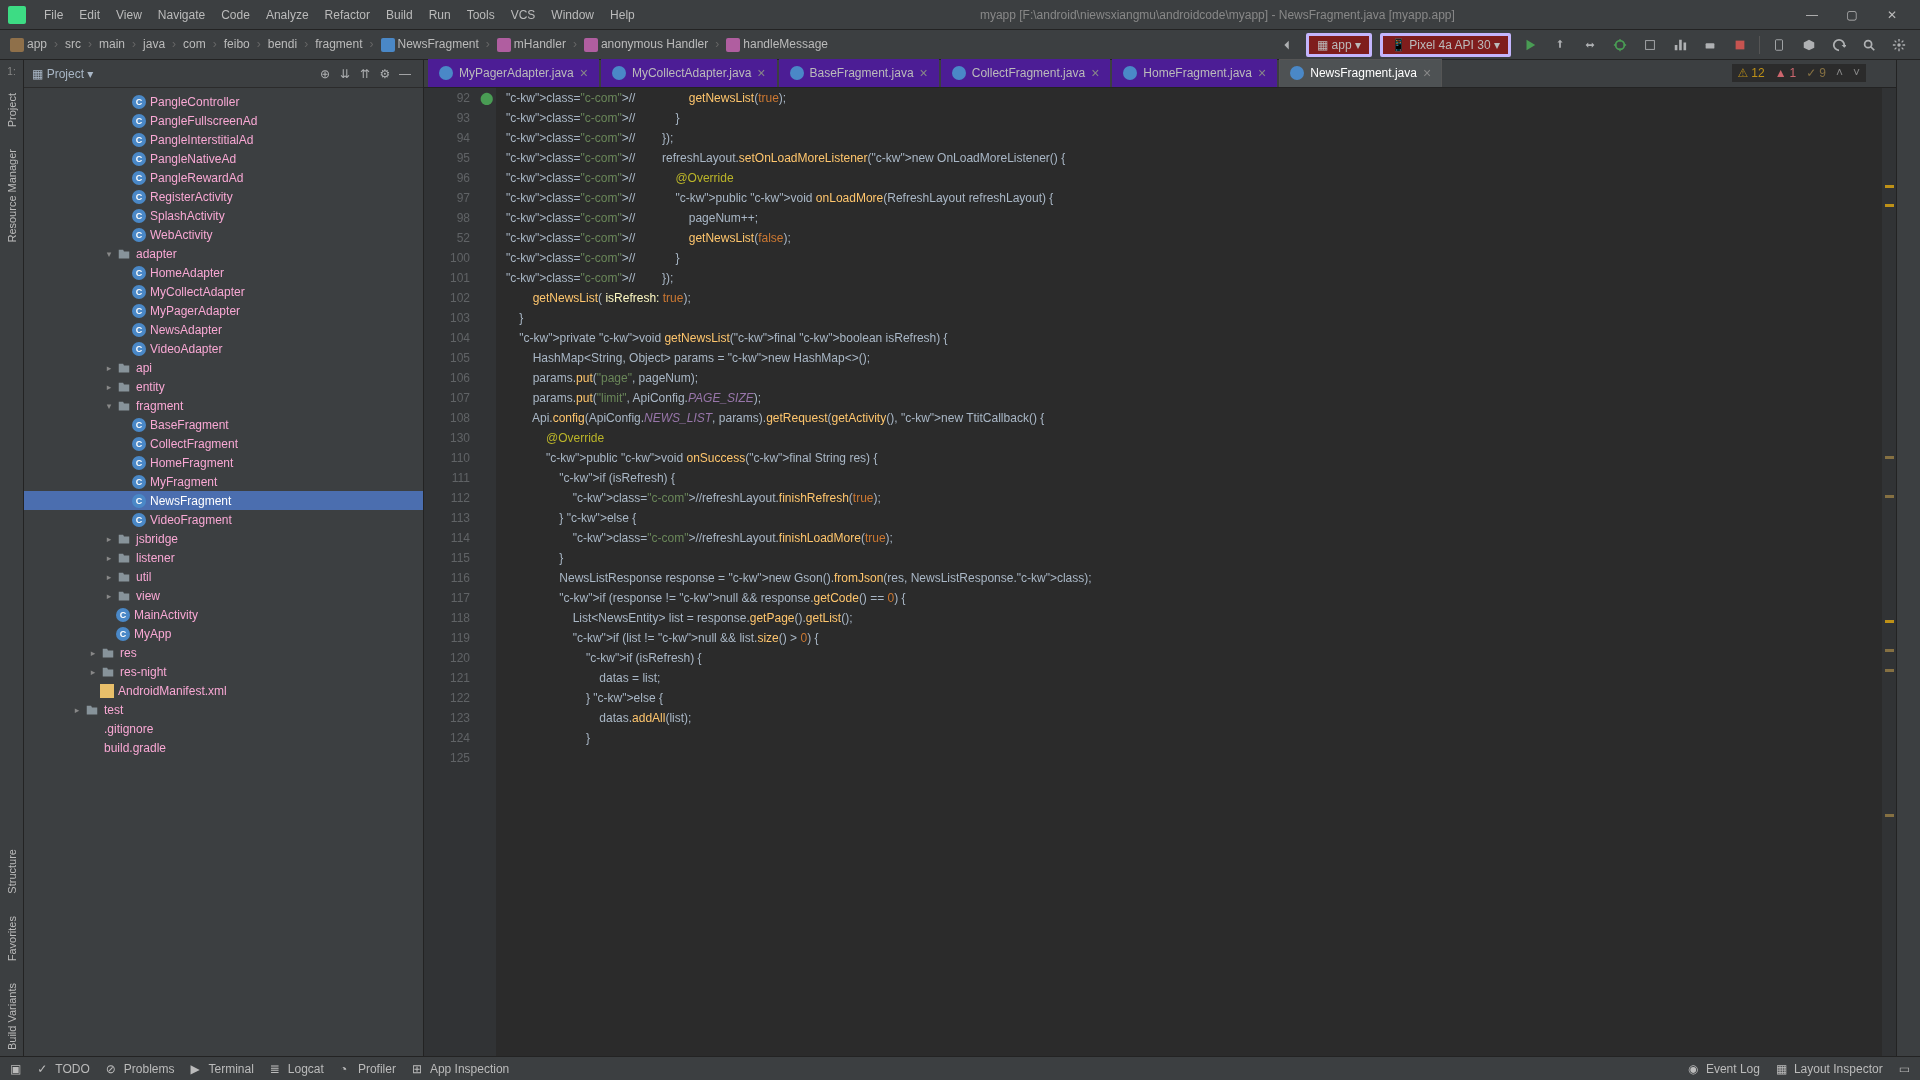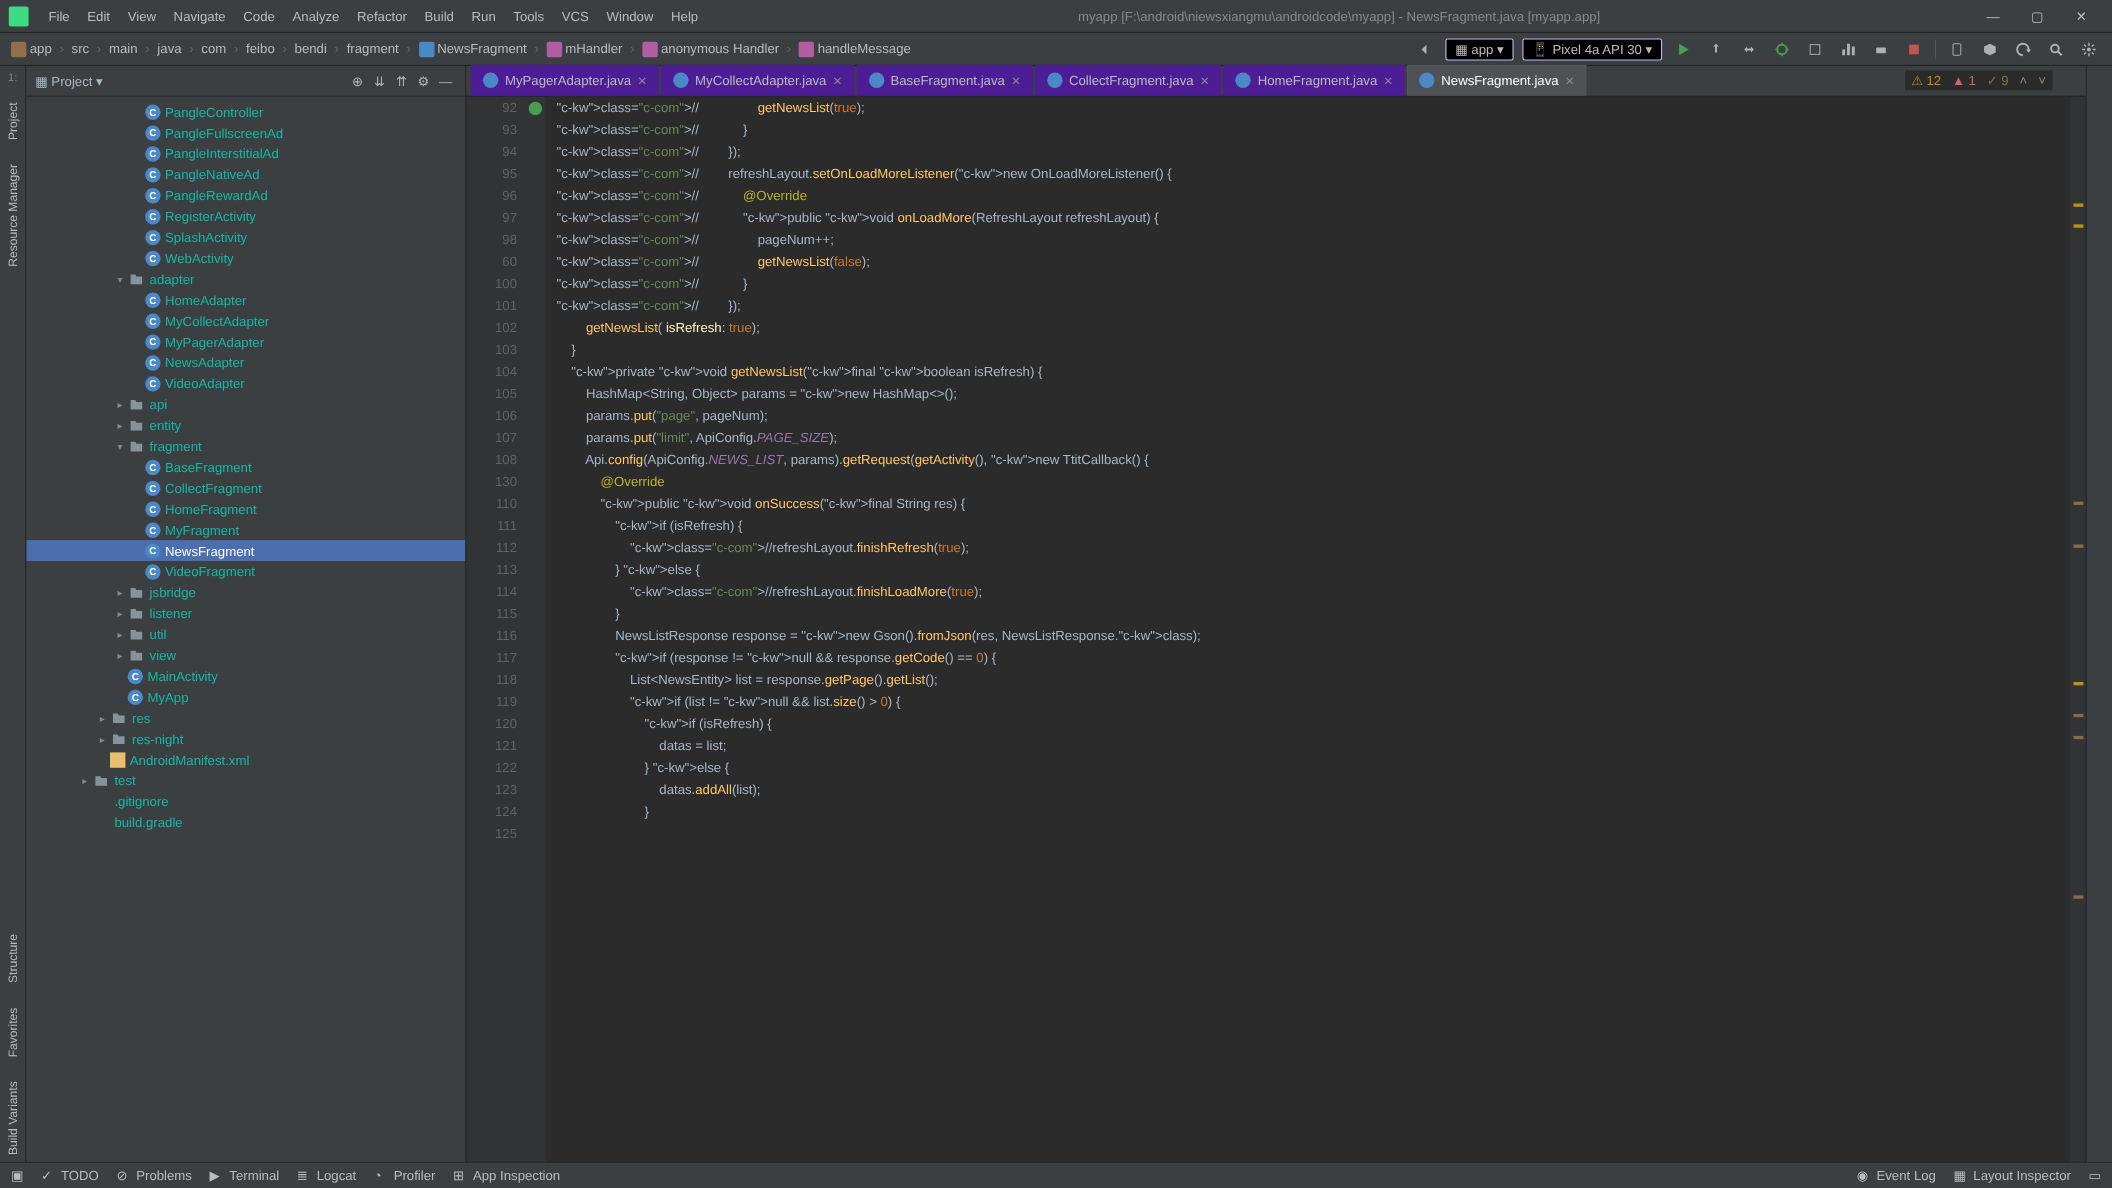--- a/index.html
+++ b/index.html
@@ -9,21 +9,21 @@
 .menubar .menu-item { padding: 0 8px; color: #bbbbbb; cursor: pointer; }
 .menubar .title { flex: 1; text-align: center; color: #888; }
 .menubar .winbtn { width: 40px; text-align: center; color: #bbb; cursor: pointer; }
 
 .toolbar { background: #3c3f41; height: 30px; display: flex; align-items: center; border-bottom: 1px solid #232323; }
 .breadcrumb { display: flex; align-items: center; flex: 1; padding-left: 6px; }
 .breadcrumb .crumb { padding: 0 4px; color: #bbb; cursor: pointer; }
 .breadcrumb .sep { color: #666; padding: 0 3px; }
 .breadcrumb .crumb .ico { display:inline-block; width:14px; height:14px; border-radius:2px; vertical-align:middle; margin-right:3px; }
 .toolbar .right { display: flex; align-items: center; gap: 8px; padding-right: 10px; }
-.toolbar .btn { padding: 2px 8px; background: #000000; border: 1px solid #c4b5fd; border-radius: 2px; color: #bbb; cursor: pointer; }
+.toolbar .btn { padding: 2px 8px; background: #7f1d1d; border: 3px solid #c4b5fd; border-radius: 2px; color: #bbb; cursor: pointer; }
 .toolbar .icon-btn { width: 22px; height: 22px; cursor: pointer; display: flex; align-items: center; justify-content: center; color: #afb1b3; }
 .toolbar .icon-btn svg { width: 14px; height: 14px; }
 .toolbar .run-green svg{ fill:#499c54; }
 .toolbar .red svg{ fill:#c75450; }
 
 .main { display: flex; height: calc(100% - 30px - 30px - 24px); }
 .leftbar, .rightbar { width: 24px; background: #3c3f41; border-right: 1px solid #232323; display: flex; flex-direction: column; align-items: center; padding-top: 6px; gap: 10px; }
 .rightbar { border-right: none; border-left: 1px solid #232323; }
 .sidetab { writing-mode: vertical-rl; transform: rotate(180deg); color: #bbb; padding: 6px 2px; cursor: pointer; font-size: 11px; }
 .sidenum { font-size: 10px; color: #888; }
@@ -36,21 +36,21 @@
 .tree-row { display: flex; align-items: center; height: 19px; padding-right: 6px; cursor: pointer; }
 .tree-row.selected { background: #4b6eaf; color: #fff; }
 .tree-indent { display: inline-block; }
 .tree-arrow { width: 14px; text-align: center; color: #888; font-size: 9px; }
 .tree-icon { width: 16px; height: 16px; margin-right: 4px; display: inline-flex; align-items: center; justify-content: center; }
 .tree-icon.class { background: #4a88c7; border-radius: 50%; width:14px; height:14px; }
 .tree-icon.class::after{content:"C"; color:#fff; font-size:9px; font-weight:bold;}
 .tree-icon.folder { color: #87939a; }
 .tree-icon.folder svg{width:14px;height:14px;fill:#87939a;}
 .tree-icon.xml { background:#e8bf6a; width:14px; height:14px; }
-.tree-label { color: #14b8a6; }
+.tree-label { color: #f9a8d4; }
 .tree-row.selected .tree-label { color: #fff; }
 
 .editor-area { flex: 1; display: flex; flex-direction: column; background: #2b2b2b; position:relative; }
 .tabs { height: 28px; background: #3c3f41; display: flex; align-items: flex-end; border-bottom: 1px solid #232323; padding: 0 4px; gap:2px;}
 .tab { padding: 5px 10px; color: #bbb; cursor: pointer; display: flex; align-items: center; gap: 6px; background:#4c1d95; border: 1px solid transparent;}
 .tab.active { background: #4e5254; color: #fff; border: 1px solid #555; border-bottom: 1px solid #4e5254;}
 .tab .close { color: #888; cursor: pointer; font-size: 14px;}
 .tab .fileico { width:14px; height:14px; background:#4a88c7; border-radius:50%; display:inline-block;}
 
 .inspections { position:absolute; top:4px; right:30px; display:flex; gap:10px; align-items:center; z-index:10; background:#2b2b2b; padding:2px 6px;}
@@ -543,21 +543,21 @@
     </div>
     <div class="code-body">
       <div class="gutter" id="gutter">
           <div>92</div>
           <div>93</div>
           <div>94</div>
           <div>95</div>
           <div>96</div>
           <div>97</div>
           <div>98</div>
-          <div>60</div>
+          <div>52</div>
           <div>100</div>
           <div>101</div>
           <div>102</div>
           <div>103</div>
           <div>104</div>
           <div>105</div>
           <div>106</div>
           <div>107</div>
           <div>108</div>
           <div>130</div>

